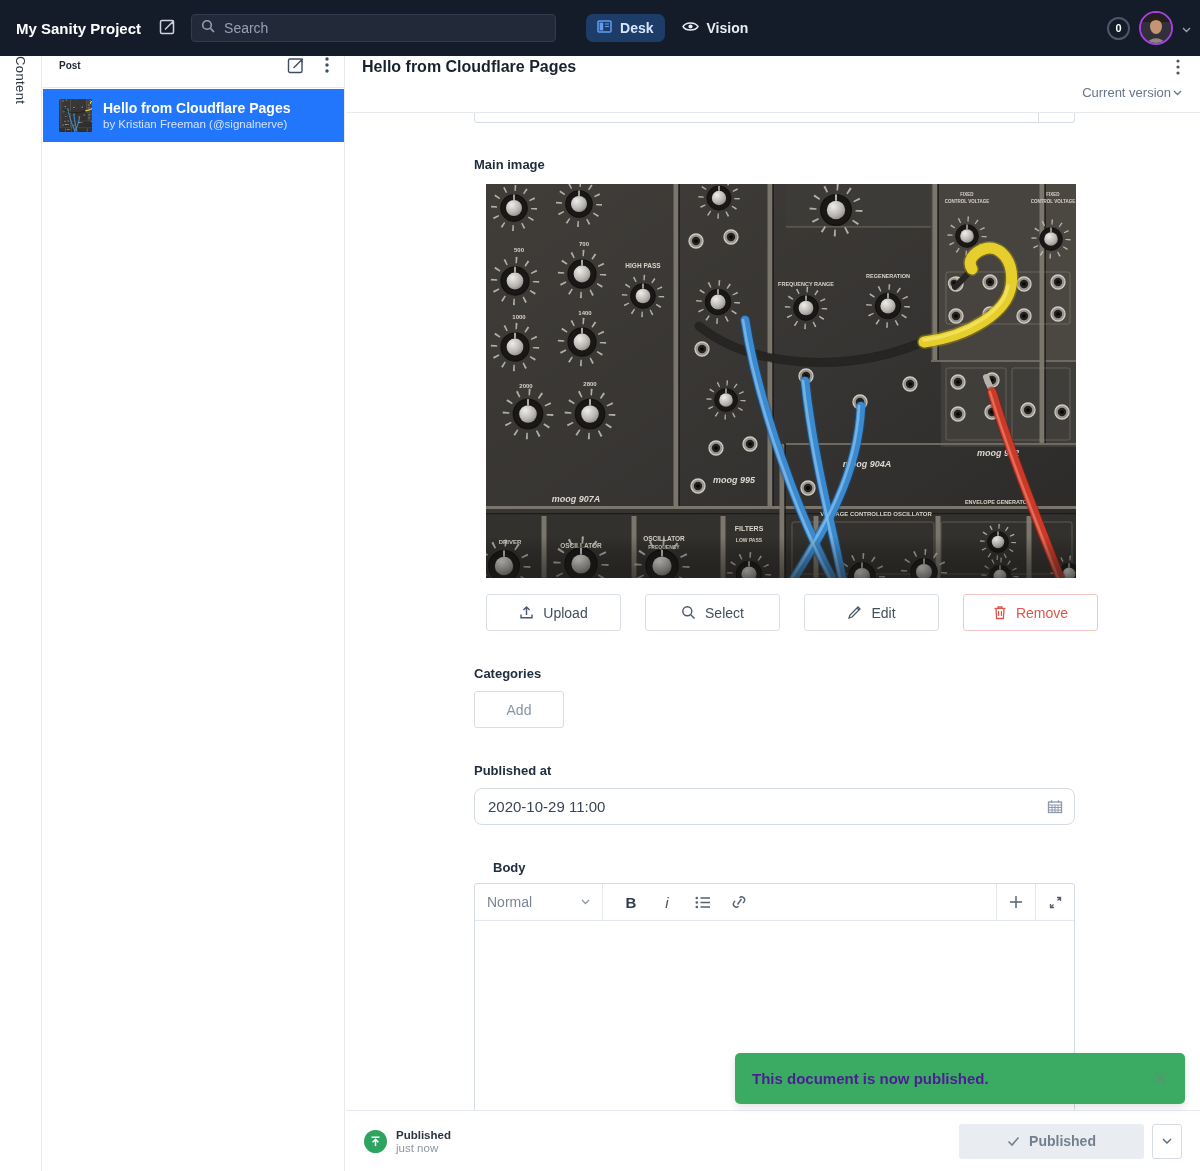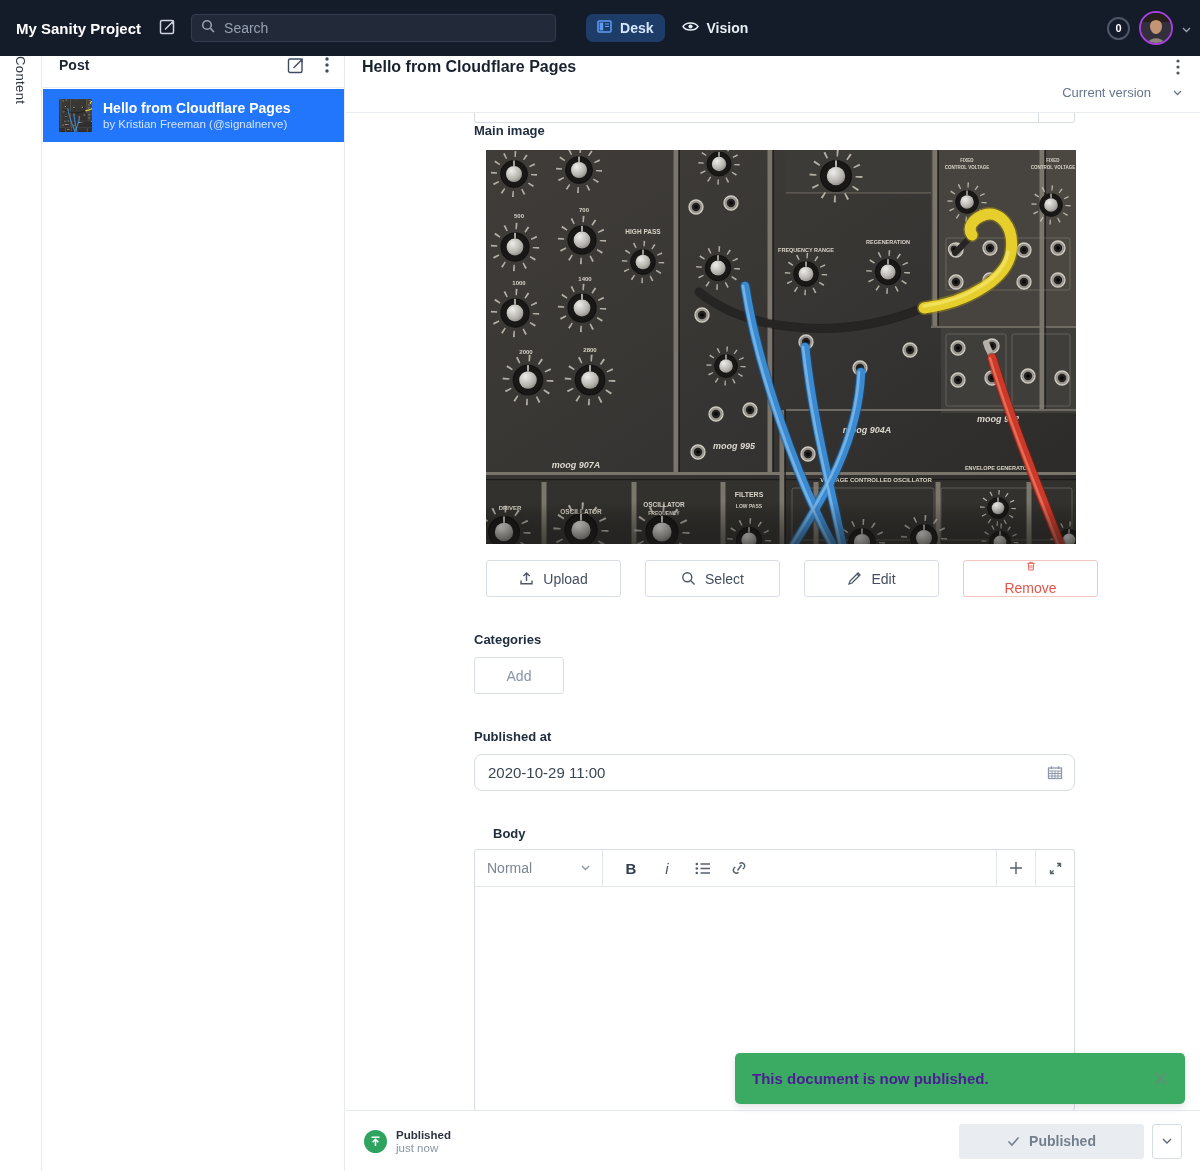--- a/index.html
+++ b/index.html
@@ -22,45 +22,45 @@
   .avatar { width:34px; height:34px; border-radius:50%; border:2px solid #a640e2; overflow:hidden; background:#3a3440; cursor:pointer; }
   .avatar svg { display:block; }
 
   
   .rail { position:absolute; top:43px; left:0; width:42px; bottom:0; background:#fff; border-right:1px solid #e7ebf0; display:flex; justify-content:center; }
   .rail-label { writing-mode:vertical-rl; font-size:13px; color:#2c3644; margin-top:13px; letter-spacing:.4px; }
 
   
   .sidebar { position:absolute; top:43px; left:43px; width:302px; bottom:0; background:#fff; border-right:1px solid #e7ebf0; }
   .sidebar-header { height:45px; display:flex; align-items:center; padding:0 15px 0 16px; border-bottom:1px solid #e7ebf0; }
-  .sidebar-title { flex:1; font-size:14px; font-weight:700; color:#1c2532; }
+  .sidebar-title { flex:1; font-size:10px; font-weight:700; color:#1c2532; }
   .sh-icon { display:flex; align-items:center; cursor:pointer; margin-left:20px; }
   .post-item { margin-top:1px; height:53px; background:#2276fc; display:flex; align-items:center; padding:0 16px; gap:11px; cursor:pointer; }
   .thumb { width:33px; height:33px; border-radius:2px; overflow:hidden; flex:none; }
   .thumb svg { display:block; }
   .item-lines { min-width:0; }
   .item-title { color:#fff; font-size:14px; font-weight:600; line-height:17px; white-space:nowrap; }
   .item-sub { color:rgba(255,255,255,.8); font-size:11.5px; line-height:14px; white-space:nowrap; }
 
   
   .main { position:absolute; top:43px; left:346px; right:0; bottom:0; background:#fff; display:flex; flex-direction:column; }
   .doc-header { border-bottom:1px solid #e7ebf0; flex:none; }
   .dh-row1 { display:flex; align-items:center; padding:14px 14px 0 16px; }
   .doc-title { flex:1; font-size:16px; font-weight:600; color:#18222f; }
   .kebab { display:flex; align-items:center; cursor:pointer; padding:2px 6px; }
-  .dh-row2 { display:flex; justify-content:flex-end; align-items:center; gap:22px; padding:8px 18px 12px 0; color:#66758d; font-size:13px; cursor:pointer; }
+  .dh-row2 { display:flex; justify-content:flex-end; align-items:center; gap:2px; padding:8px 18px 12px 0; color:#66758d; font-size:13px; cursor:pointer; }
 
   .doc-scroll { flex:1; overflow:hidden; padding:0 125px 0 128px; }
   .partial-input { height:40px; margin-top:-30px; border:1px solid #d6dce4; border-radius:3px; position:relative; }
   .partial-divider { position:absolute; right:35px; top:0; bottom:0; border-left:1px solid #d6dce4; }
-  .field-label { font-size:13px; font-weight:600; color:#212e3f; }
+  .field-label { margin-top:34px; font-size:13px; font-weight:600; color:#212e3f; }
   .image-wrap { margin:12px 0 0 12px; width:590px; height:394px; line-height:0; cursor:default; }
   .img-buttons { display:flex; gap:24px; margin:16px 0 0 12px; width:612px; }
   .img-btn { flex:1; height:37px; border:1px solid #d9dee6; border-radius:3px; background:#fff; display:flex; align-items:center; justify-content:center; gap:9px; font-size:14px; font-weight:500; color:#434f5f; cursor:pointer; }
-  .img-btn.remove { border-color:#f3c6c1; color:#e0564b;flex-direction:column; }
+  .img-btn.remove { border-color:#f3c6c1; color:#e0564b; }
   .add-btn { margin-top:10px; width:90px; height:37px; border:1px solid #d9dee6; border-radius:3px; background:#fff; display:flex; align-items:center; justify-content:center; font-size:14px; color:#8795a8; cursor:pointer; }
   .text-input { margin-top:10px; height:37px; border:1px solid #d6dce4; border-radius:8px; display:flex; align-items:center; padding:0 11px; }
   .text-input input { flex:1; border:none; outline:none; font-size:15px; color:#3a4554; font-family:"Liberation Sans",sans-serif; background:transparent; }
   .cal-icon { flex:none; display:flex; cursor:pointer; }
 
   .editor { margin-top:8px; border:1px solid #d6dce4; border-radius:3px; height:262px; display:flex; flex-direction:column; }
   .editor-toolbar { height:37px; flex:none; border-bottom:1px solid #e3e8ee; display:flex; align-items:stretch; }
   .style-select { width:128px; display:flex; align-items:center; padding:0 12px; border-right:1px solid #e3e8ee; color:#7b8696; font-size:14px; cursor:pointer; }
   .style-select .lbl { flex:1; }
   .tb-icons { display:flex; align-items:center; padding-left:10px; }

